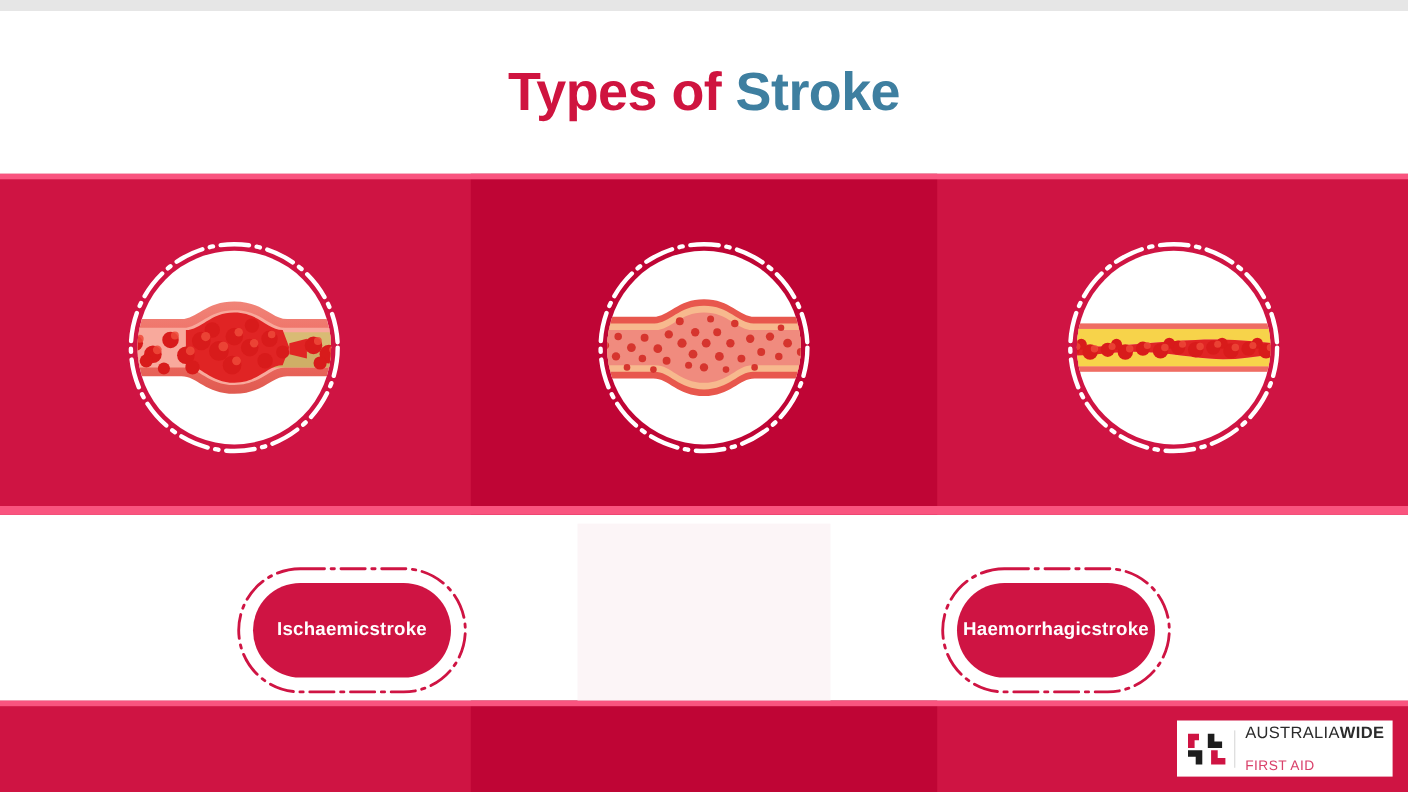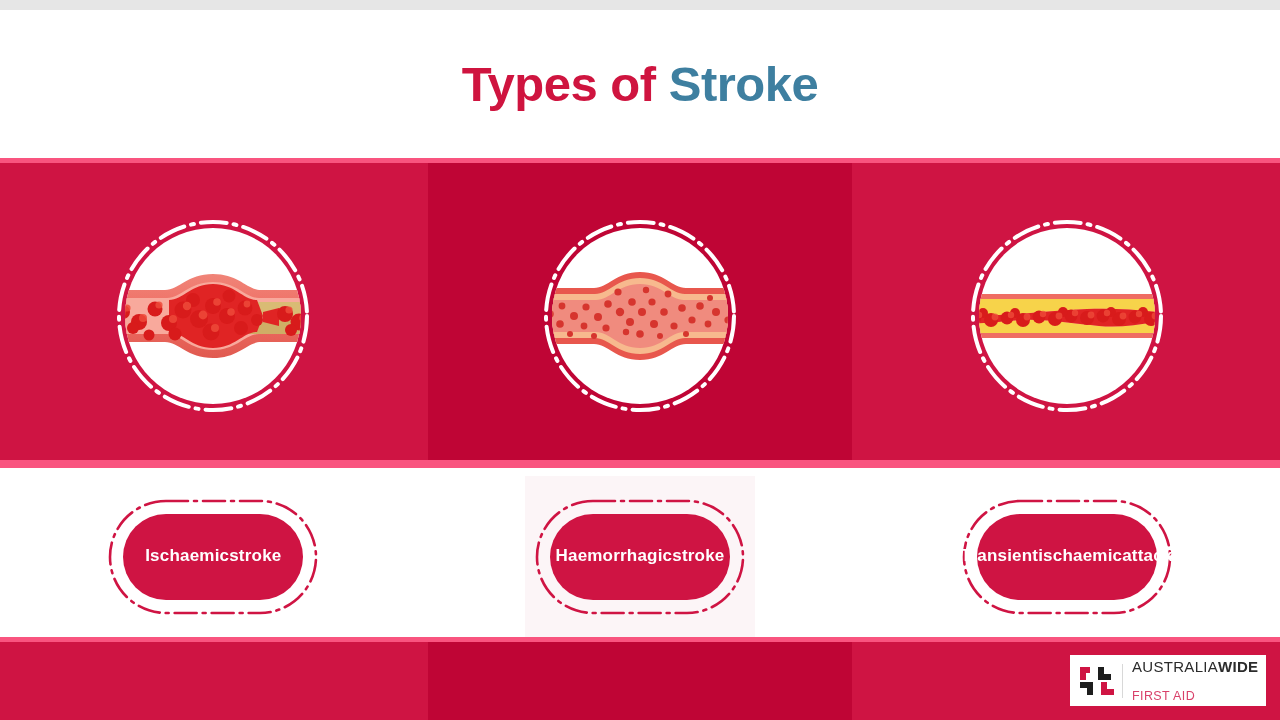--- a/index.html
+++ b/index.html
@@ -89,21 +89,21 @@
     justify-content: center;
   }
   .circle-wrap {
     position: relative;
     width: 200px; height: 200px;
   }
 
   
   .label-row {
     position: absolute;
-    left: 0; top: 476px;
+    left: 0; top: 492px;
     width: 1280px; height: 161px;
     display: flex;
     background: transparent;
     z-index: 3;
   }
   .label-tint {
     position: absolute;
     left: 525px; top: 476px;
     width: 230px; height: 161px;
     background: #fcf5f7;
@@ -436,34 +436,20 @@
           <rect x="3" y="3" width="206" height="112" rx="56" ry="56" fill="none" stroke="#cf1443" stroke-width="2.6" stroke-linecap="round" stroke-dasharray="22 6 3 6"></rect>
         </svg>
         <div class="pill-core">
           <span>Haemorrhagic</span>
             <br>
           <span>stroke</span>
         </div>
       </div>
     </div>
 
-    <div class="label-cell">
-      <div class="pill-outer">
-        <svg class="pill-dash" viewBox="0 0 212 118" width="212" height="118">
-          <rect x="3" y="3" width="206" height="112" rx="56" ry="56" fill="none" stroke="#cf1443" stroke-width="2.6" stroke-linecap="round" stroke-dasharray="22 6 3 6"></rect>
-        </svg>
-        <div class="pill-core">
-          <span>Transient</span>
-            <br>
-          <span>ischaemic</span>
-            <br>
-          <span>attack</span>
-        </div>
-      </div>
-    </div>
   </div>
 
   <div class="band band-footer">
     <div class="band-pinkline"></div>
     <div class="band-mid"></div>
   </div>
 
   <div class="logo-box">
     <svg class="logo-mark" viewBox="0 0 40 40">
 

